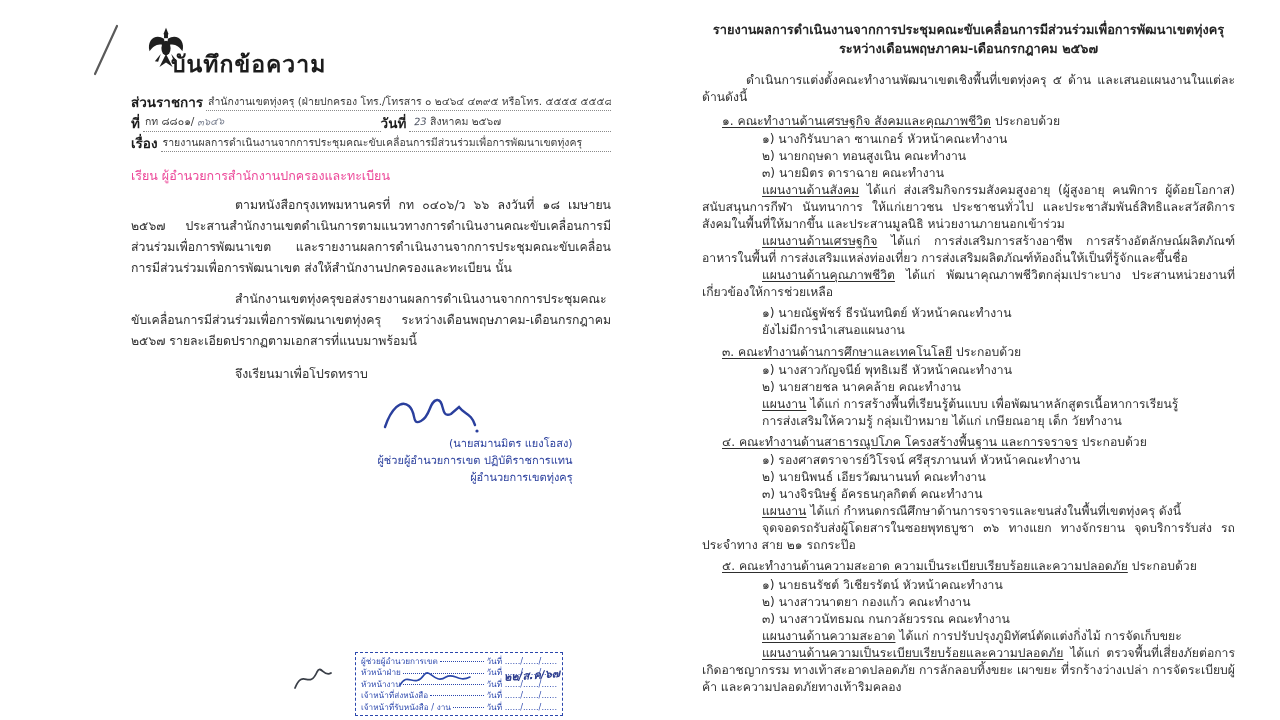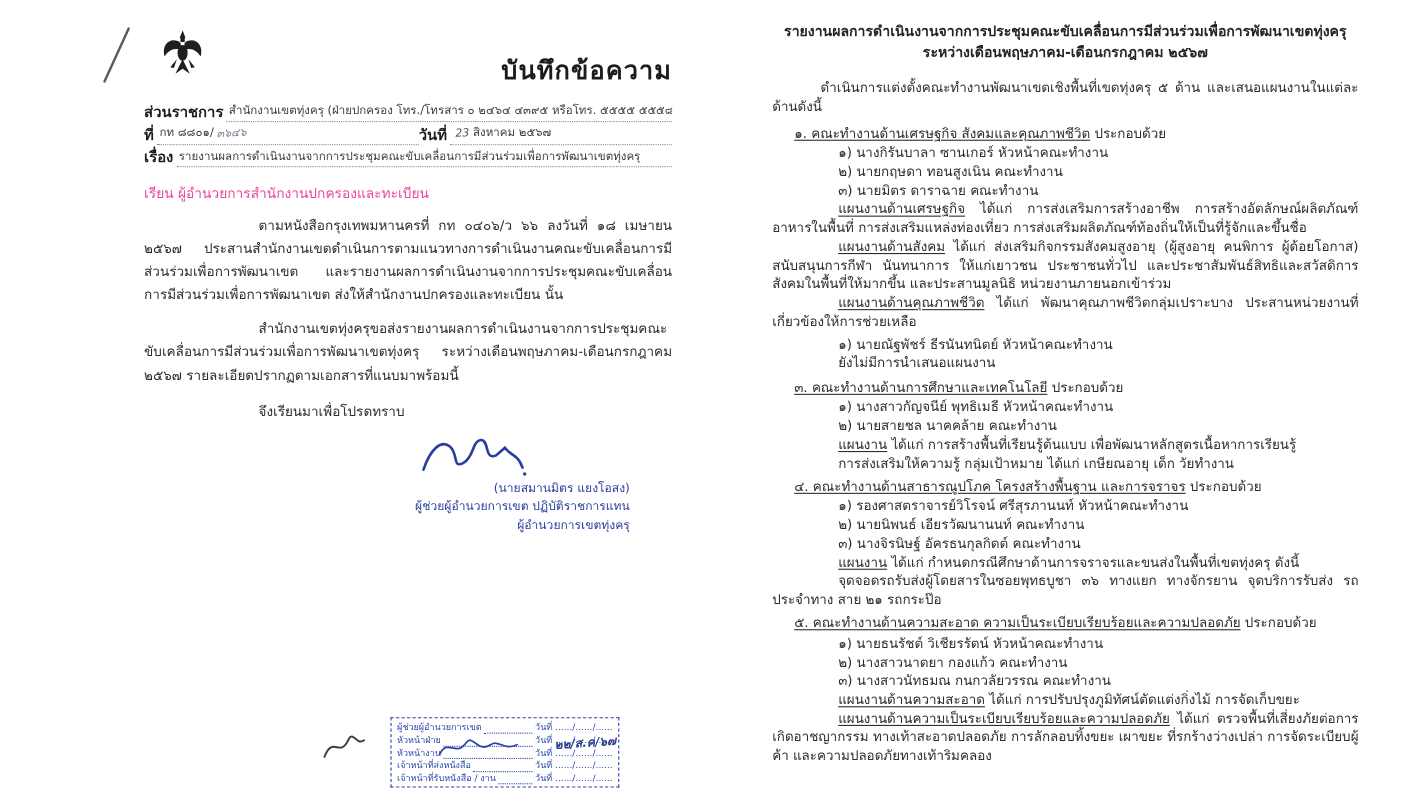--- a/index.html
+++ b/index.html
@@ -2,39 +2,39 @@
 <html><head>
 <meta charset="utf-8">
 <style>
   html,body{margin:0;padding:0;background:#ffffff;}
   .canvas{position:relative;width:1280px;height:720px;background:#ffffff;overflow:hidden;
           font-family:"DejaVu Sans","Liberation Sans",sans-serif;color:#2e2e2e;}
   
   .page-left{position:absolute;left:131px;top:10px;width:480px;}
   .slash-mark{position:absolute;left:-38px;top:12px;}
   .garuda{position:absolute;left:14px;top:14px;}
-  .memo-title{text-align:right;font-size:23px;font-weight:bold;color:#1c1c1c;padding:36px 0 10px 40px;letter-spacing:1px;}
+  .memo-title{text-align:left;font-size:23px;font-weight:bold;color:#1c1c1c;padding:36px 0 10px 40px;letter-spacing:1px;}
   .frow{display:flex;align-items:flex-end;font-size:10.5px;line-height:18px;margin-bottom:1px;}
   .flabel{font-weight:bold;font-size:13.5px;color:#1c1c1c;white-space:nowrap;}
   .dotline{flex:1;border-bottom:1px dotted #8a8a8a;margin-left:3px;padding:0 2px;white-space:nowrap;overflow:hidden;color:#3d3d3d;}
   .half{display:flex;align-items:flex-end;}
   .half.left{width:52%;}
   .half.right{width:48%;}
   .hand{font-style:italic;color:#7a8090;font-size:10px;transform:rotate(-3deg);display:inline-block;padding:0 3px;}
   .hand.dark{color:#4a5160;}
   .to-line{font-size:12.5px;margin-top:14px;color:#ec4899;}
   .para{font-size:12.3px;line-height:1.72;text-align:justify;margin:9px 0 0 0;text-indent:104px;}
   .closing{margin-top:12px;}
   .sig-block{margin:6px 0 0 32%;width:60%;text-align:right;color:#2a3f9d;font-size:11px;line-height:1.55;}
   .sig-block svg{display:block;margin:0 auto -4px auto;}
   .bottom-zone{position:absolute;left:0;top:640px;width:480px;height:70px;}
   .init-sign{position:absolute;left:160px;top:12px;}
   .stamp{position:absolute;left:224px;top:2px;width:208px;height:64px;border:1px dashed #2b47ad;
          padding:3px 5px 2px 5px;box-sizing:border-box;color:#2b47ad;}
-  .stamp-row{display:flex;align-items:flex-end;font-size:8.2px;line-height:11.4px;white-space:nowrap;}
+  .stamp-row{display:flex;align-items:center;font-size:8.2px;line-height:11.4px;white-space:nowrap;}
   .s-dots{flex:1;border-bottom:1px dotted #2b47ad;margin:0 2px;min-width:8px;}
   .s-date{white-space:nowrap;}
   .stamp-hand-date{position:absolute;right:2px;top:13px;color:#2f3f8f;font-size:11px;font-style:italic;
                    transform:rotate(-4deg);font-weight:bold;background:transparent;}
   .stamp-sign{position:absolute;left:40px;top:14px;}
   
   .page-right{position:absolute;left:702px;top:20px;width:533px;font-size:12.2px;line-height:1.4;}
   .report-title{text-align:center;font-weight:bold;font-size:12.8px;line-height:1.5;color:#252525;}
   .intro{font-size:12.2px;text-indent:44px;margin:14px 0 6px 0;text-align:justify;}
   .section{margin-top:4px;}
@@ -156,22 +156,22 @@
   <div class="page-right">
     <div class="report-title">รายงานผลการดำเนินงานจากการประชุมคณะขับเคลื่อนการมีส่วนร่วมเพื่อการพัฒนาเขตทุ่งครุ</div>
     <div class="report-title">ระหว่างเดือนพฤษภาคม-เดือนกรกฎาคม ๒๕๖๗</div>
     <p class="intro">ดำเนินการแต่งตั้งคณะทำงานพัฒนาเขตเชิงพื้นที่เขตทุ่งครุ ๕ ด้าน และเสนอแผนงานในแต่ละด้านดังนี้</p>
     <div id="report-sections">
         <div class="section">
           <div class="sec-heading"><span class="u">๑. คณะทำงานด้านเศรษฐกิจ สังคมและคุณภาพชีวิต</span> ประกอบด้วย</div>
           <div class="member">๑) นางกิรันบาลา ซานเกอร์ หัวหน้าคณะทำงาน</div>
           <div class="member">๒) นายกฤษดา ทอนสูงเนิน คณะทำงาน</div>
           <div class="member">๓) นายมิตร ดาราฉาย คณะทำงาน</div>
+          <div class="plan"><span class="u">แผนงานด้านสังคม</span> ได้แก่ ส่งเสริมกิจกรรมสังคมสูงอายุ (ผู้สูงอายุ คนพิการ ผู้ด้อยโอกาส) สนับสนุนการกีฬา นันทนาการ ให้แก่เยาวชน ประชาชนทั่วไป และประชาสัมพันธ์สิทธิและสวัสดิการสังคมในพื้นที่ให้มากขึ้น และประสานมูลนิธิ หน่วยงานภายนอกเข้าร่วม</div>
           <div class="plan"><span class="u">แผนงานด้านเศรษฐกิจ</span> ได้แก่ การส่งเสริมการสร้างอาชีพ การสร้างอัตลักษณ์ผลิตภัณฑ์อาหารในพื้นที่ การส่งเสริมแหล่งท่องเที่ยว การส่งเสริมผลิตภัณฑ์ท้องถิ่นให้เป็นที่รู้จักและขึ้นชื่อ</div>
-          <div class="plan"><span class="u">แผนงานด้านสังคม</span> ได้แก่ ส่งเสริมกิจกรรมสังคมสูงอายุ (ผู้สูงอายุ คนพิการ ผู้ด้อยโอกาส) สนับสนุนการกีฬา นันทนาการ ให้แก่เยาวชน ประชาชนทั่วไป และประชาสัมพันธ์สิทธิและสวัสดิการสังคมในพื้นที่ให้มากขึ้น และประสานมูลนิธิ หน่วยงานภายนอกเข้าร่วม</div>
           <div class="plan"><span class="u">แผนงานด้านคุณภาพชีวิต</span> ได้แก่ พัฒนาคุณภาพชีวิตกลุ่มเปราะบาง ประสานหน่วยงานที่เกี่ยวข้องให้การช่วยเหลือ</div>
         </div>
         <div class="section">
           <div class="member">๑) นายณัฐพัชร์ ธีรนันทนิตย์ หัวหน้าคณะทำงาน</div>
           <div class="member">ยังไม่มีการนำเสนอแผนงาน</div>
         </div>
         <div class="section">
           <div class="sec-heading"><span class="u">๓. คณะทำงานด้านการศึกษาและเทคโนโลยี</span> ประกอบด้วย</div>
           <div class="member">๑) นางสาวกัญจนีย์ พุทธิเมธี หัวหน้าคณะทำงาน</div>
           <div class="member">๒) นายสายชล นาคคล้าย คณะทำงาน</div>

